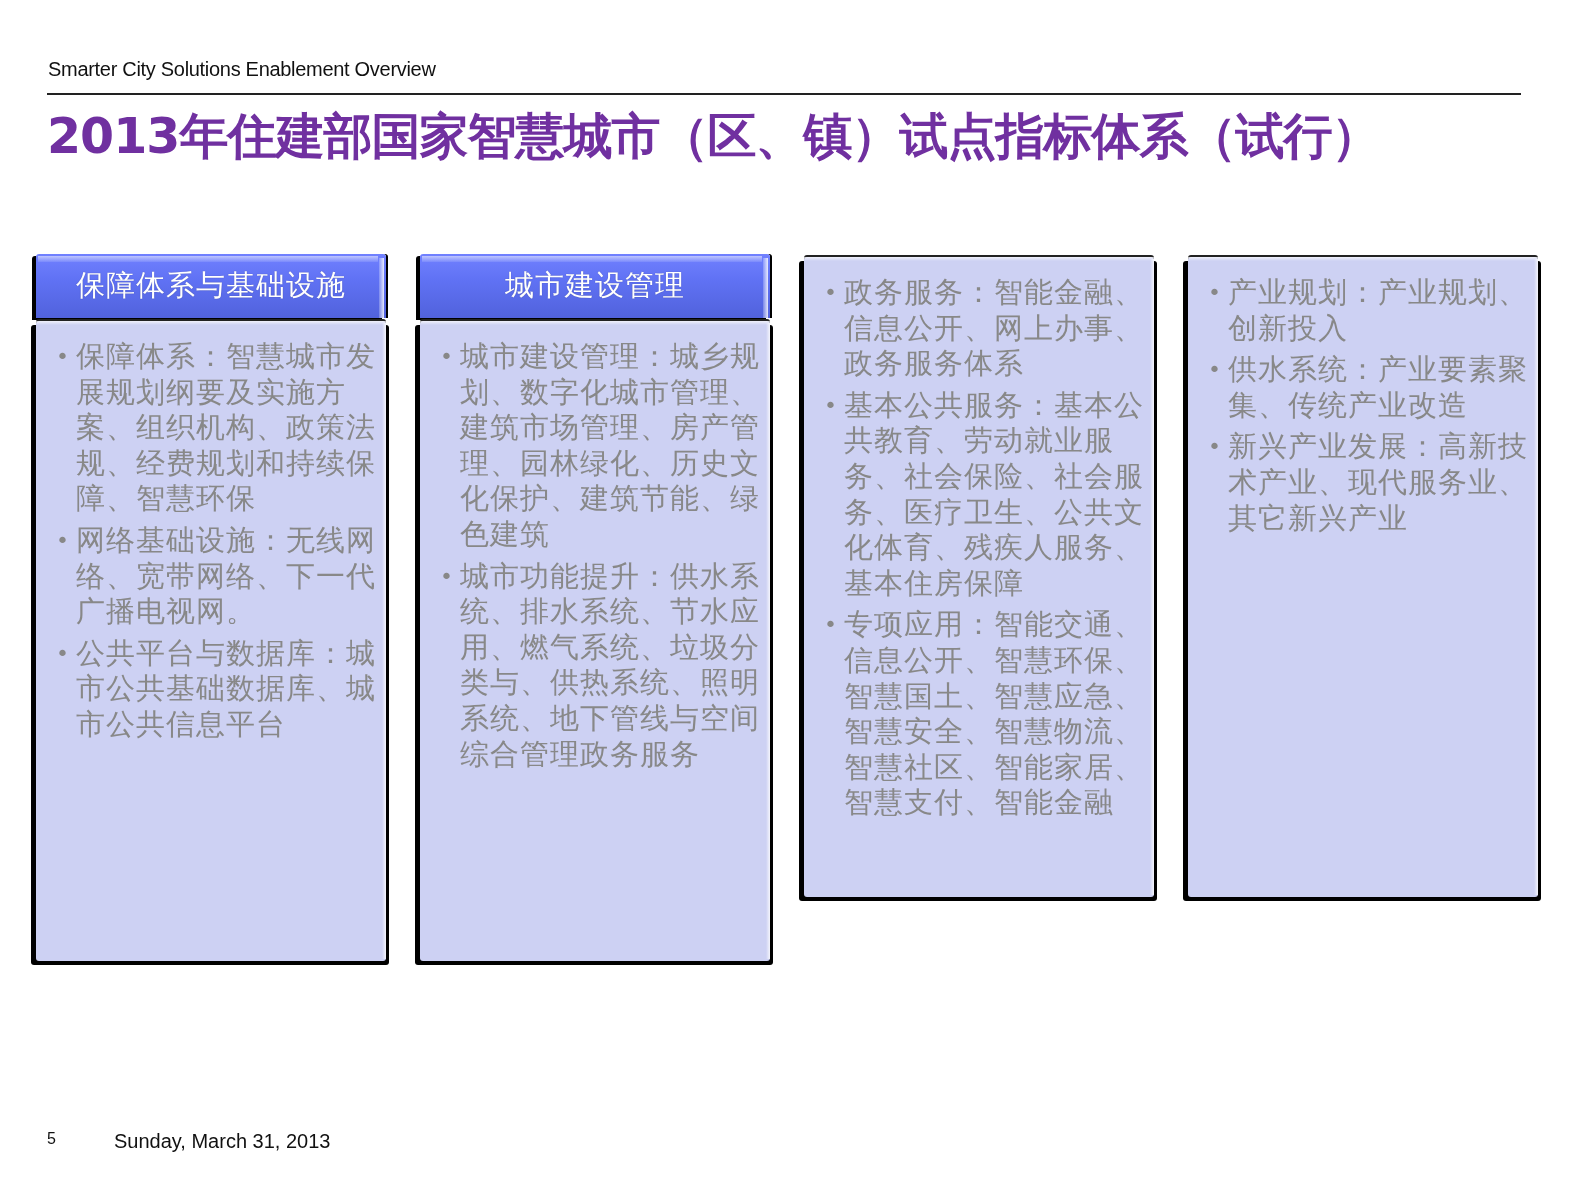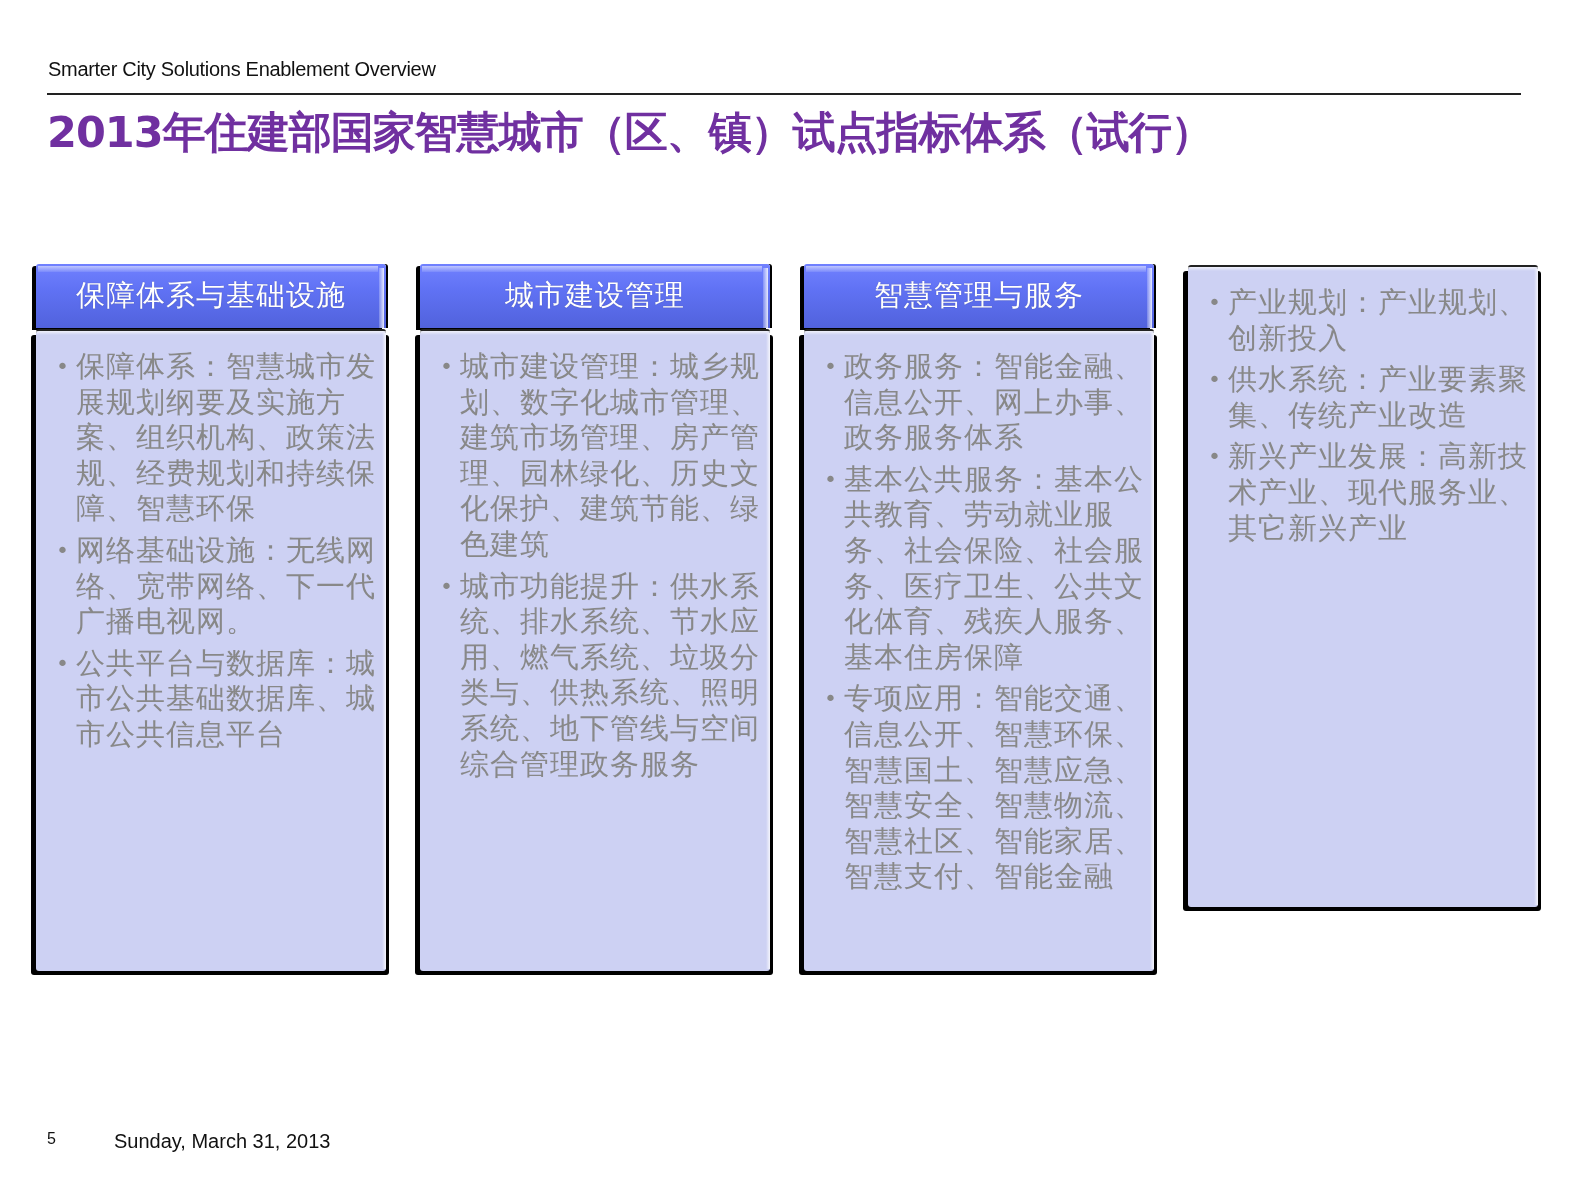--- a/index.html
+++ b/index.html
@@ -30,28 +30,28 @@
     width: 1474px;
     height: 2px;
     background: #222;
   }
   .title {
     position: absolute;
     left: 47px;
     top: 104px;
     font-family: "DejaVu Sans", sans-serif;
     font-weight: bold;
-    font-size: 43px;
+    font-size: 49px;
     color: #7030a0;
     letter-spacing: -1px;
     white-space: nowrap;
   }
   .column {
     position: absolute;
-    top: 264px;
+    top: 254px;
     width: 350px;
   }
   .col-header {
     position: relative;
     height: 64px;
     background: linear-gradient(to bottom, #7181ff 0%, #6072f4 40%, #5162dc 100%);
     border-radius: 3px 3px 0 0;
     box-shadow: -4px 2px 0 0 #000, 2px 0 0 0 #000;
     display: flex;
     align-items: center;
@@ -170,23 +170,20 @@
   </div>
   <div class="col-body">
     <ul class="bullets">
       <li><span class="bullet">•</span><span>城市建设管理：城乡规划、数字化城市管理、建筑市场管理、房产管理、园林绿化、历史文化保护、建筑节能、绿色建筑</span></li>
       <li><span class="bullet">•</span><span>城市功能提升：供水系统、排水系统、节水应用、燃气系统、垃圾分类与、供热系统、照明系统、地下管线与空间综合管理政务服务</span></li>
     </ul>
   </div>
 </div>
 
 <div class="column" style="left:804px;">
-  <div class="col-header">
-    <span class="col-header-label">智慧管理与服务</span>
-  </div>
   <div class="col-body">
     <ul class="bullets">
       <li><span class="bullet">•</span><span>政务服务：智能金融、信息公开、网上办事、政务服务体系</span></li>
       <li><span class="bullet">•</span><span>基本公共服务：基本公共教育、劳动就业服务、社会保险、社会服务、医疗卫生、公共文化体育、残疾人服务、基本住房保障</span></li>
       <li><span class="bullet">•</span><span>专项应用：智能交通、信息公开、智慧环保、智慧国土、智慧应急、智慧安全、智慧物流、智慧社区、智能家居、智慧支付、智能金融</span></li>
     </ul>
   </div>
 </div>
 
 <div class="column" style="left:1188px;">

